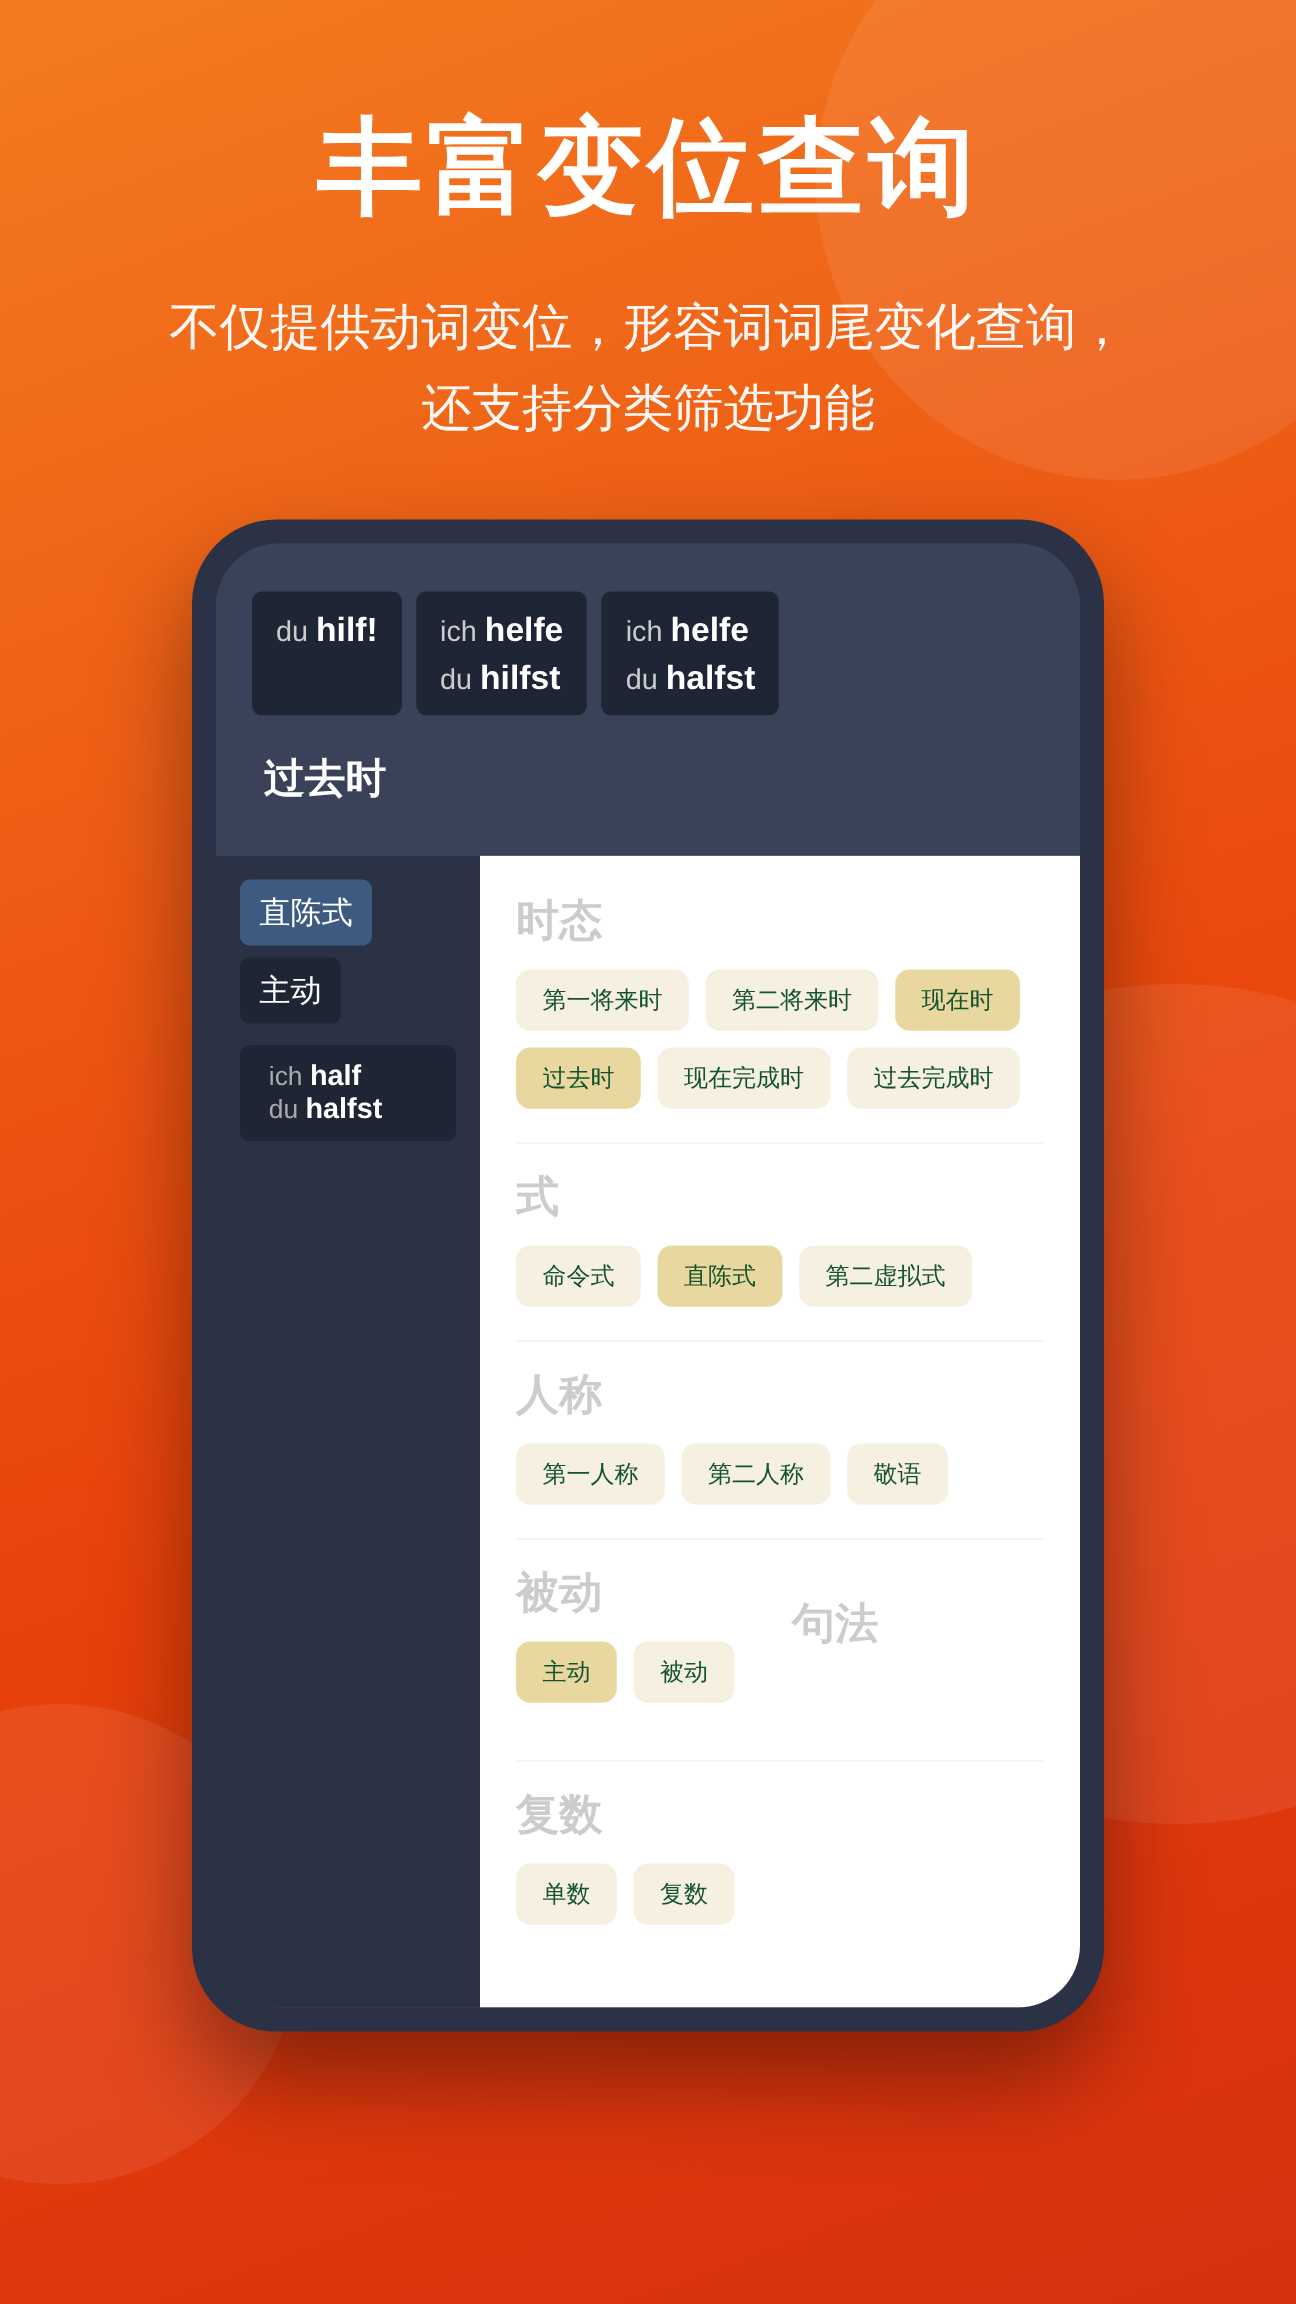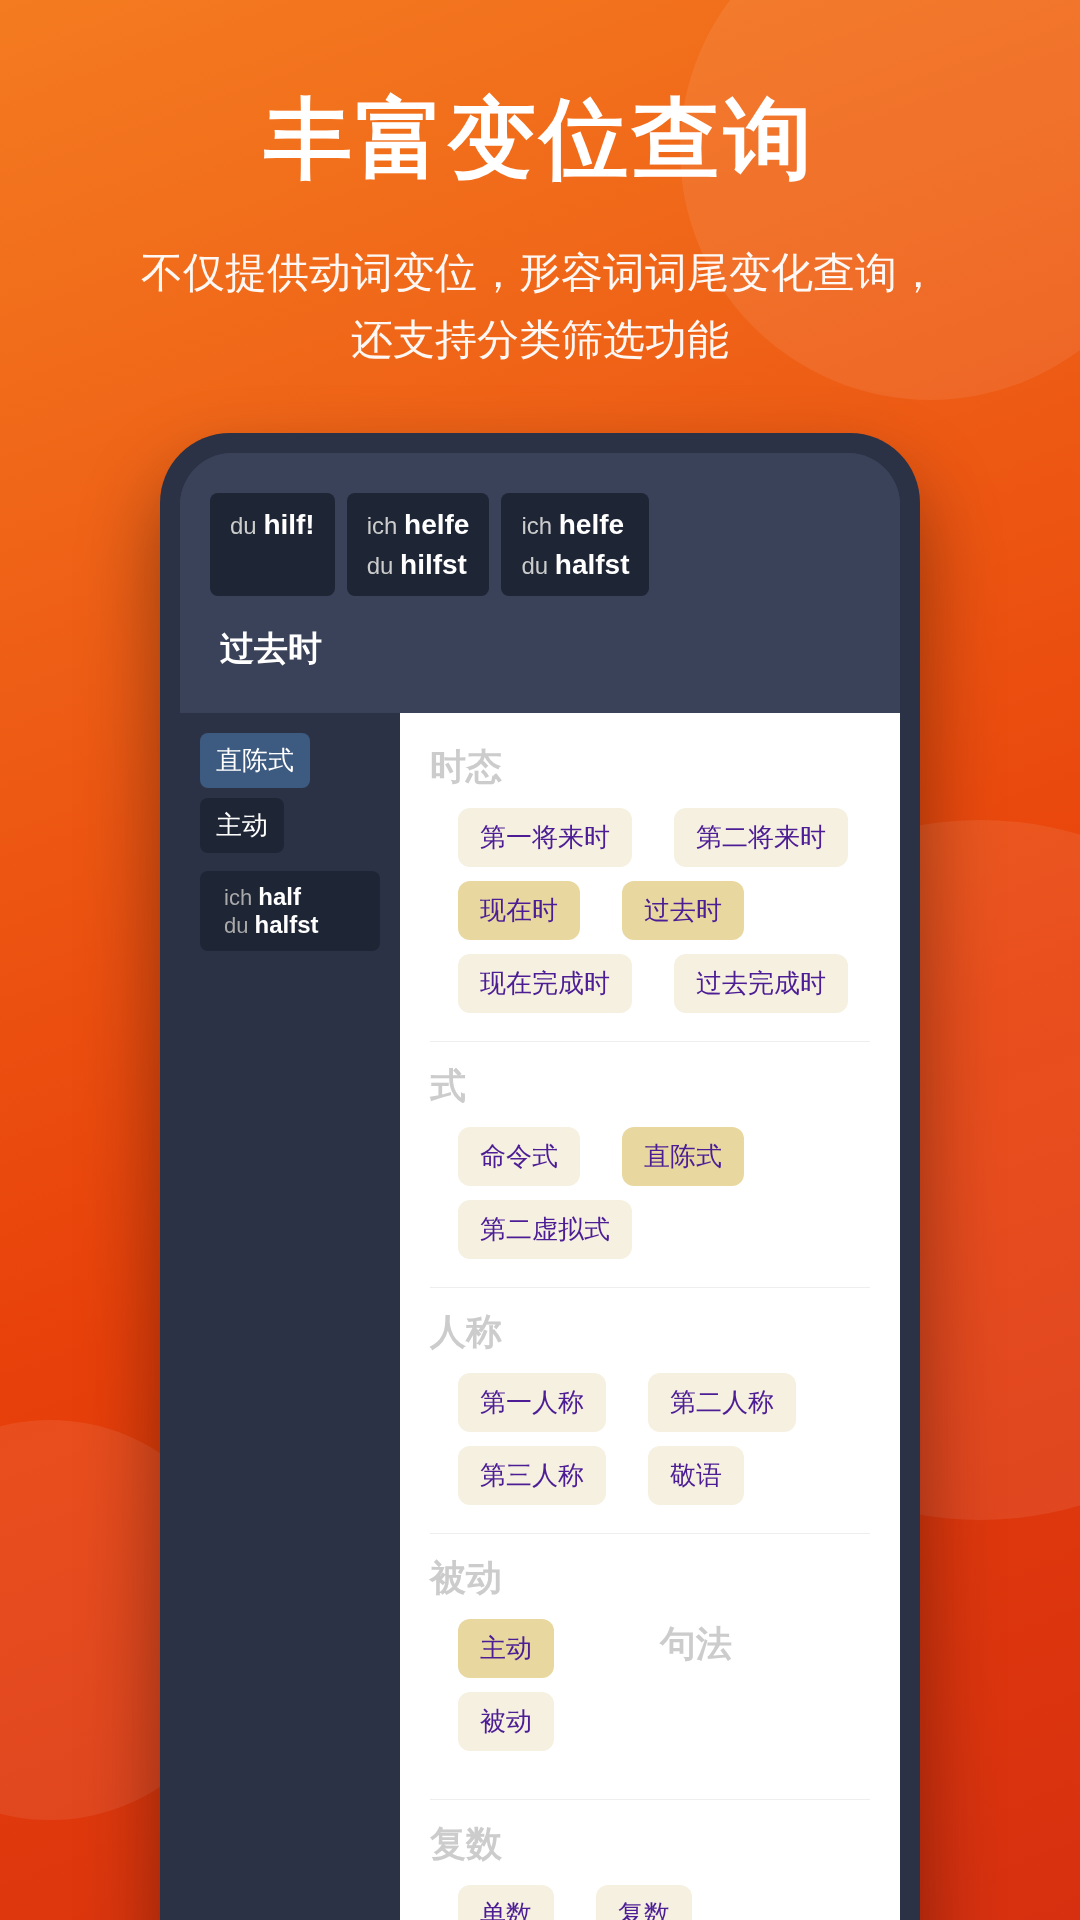--- a/index.html
+++ b/index.html
@@ -176,24 +176,23 @@
     .filter-tags {
       display: flex;
       flex-wrap: wrap;
       gap: 14px;
     }
 
     .filter-tag {
       background: #f5f0e0;
       border-radius: 12px;
       padding: 12px 22px;
-      font-size: 26px;
-      color: #4c1d95;
+      font-size: 20px;
+      color: #14532d;
       cursor: pointer;
-      margin-left: 28px;
     }
 
     .filter-tag.selected {
       background: #e8d8a0;
     }
 
     .divider {
       height: 1px;
       background: #eee;
       margin: 20px 0;
@@ -275,21 +274,20 @@
             </div>
           </div>
 
           <div class="divider"></div>
 
           <div class="filter-section">
             <div class="filter-label">人称</div>
             <div class="filter-tags">
               <div class="filter-tag">第一人称</div>
               <div class="filter-tag">第二人称</div>
-              <div class="filter-tag">第三人称</div>
               <div class="filter-tag">敬语</div>
             </div>
           </div>
 
           <div class="divider"></div>
 
           <div style="display:flex;align-items:center;gap:20px;">
             <div class="filter-section" style="flex:1">
               <div class="filter-label">被动</div>
               <div class="filter-tags">

